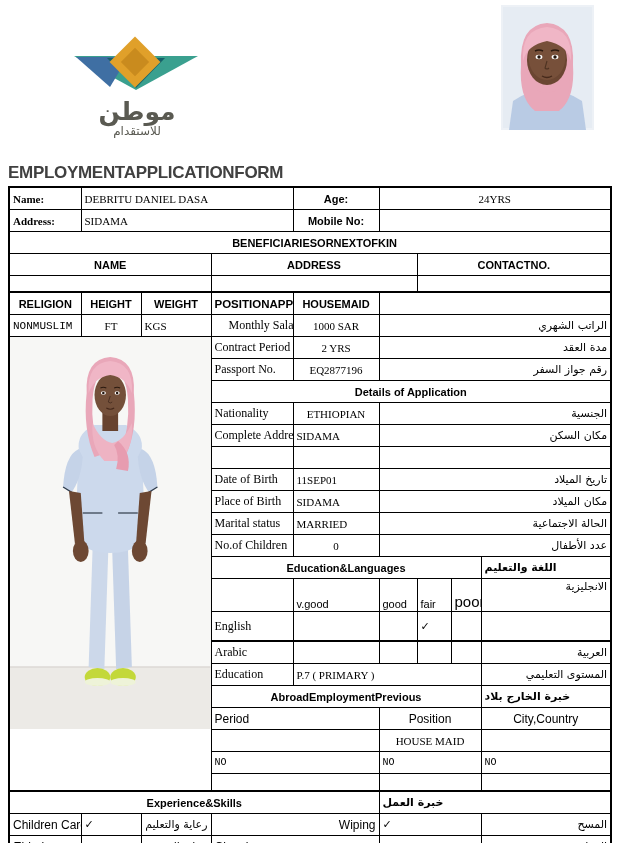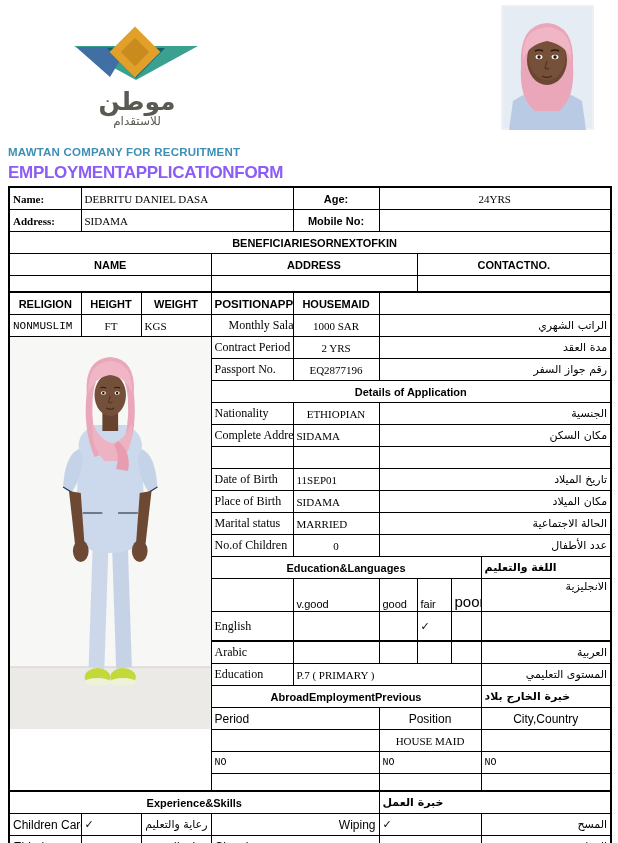--- a/index.html
+++ b/index.html
@@ -16,21 +16,21 @@
   }
 
   
   #masthead {
     position: relative;
     height: 148px;
   }
   #logo-block {
     position: absolute;
     left: 62px;
-    top: 32px;
+    top: 42px;
     width: 150px;
     height: 96px;
   }
   #logo-mark {
     position: relative;
     width: 150px;
     height: 56px;
   }
   .logo-chevron {
     position: absolute;
@@ -118,21 +118,21 @@
     font-weight: bold;
     color: #3d8fb5;
     letter-spacing: .2px;
   }
   #form-title {
     position: absolute;
     left: 8px;
     top: 163px;
     font-size: 17px;
     font-weight: bold;
-    color: #8b5cf6;
+    color: #404040;
     letter-spacing: -.3px;
   }
 
   
   .sheet {
     position: absolute;
     left: 8px;
     top: 186px;
     width: 602px;
   }
@@ -250,21 +250,20 @@
       <circle cx="54" cy="52" r="1.7" fill="#24160e"></circle>
 
       <path d="M34 46 Q38 44 42 46" stroke="#2b1a10" stroke-width="1.5" fill="none"></path>
       <path d="M50 46 Q54 44 58 46" stroke="#2b1a10" stroke-width="1.5" fill="none"></path>
 
       <path d="M46 56 L44 63 Q46 65 48 63" stroke="#4e3322" stroke-width="1.1" fill="none"></path>
       <path d="M41 71 Q46 74 51 71" stroke="#46291b" stroke-width="1.3" fill="none"></path>
     </svg>
   </div>
 
-  <div id="company-line">MAWTAN COMPANY FOR RECRUITMENT</div>
   <div id="form-title">EMPLOYMENTAPPLICATIONFORM</div>
 </div>
 
 <div class="sheet">
   <table class="grid">
     <colgroup>
       <col style="width:72px">
       <col style="width:60px">
       <col style="width:70px">
       <col style="width:82px">

